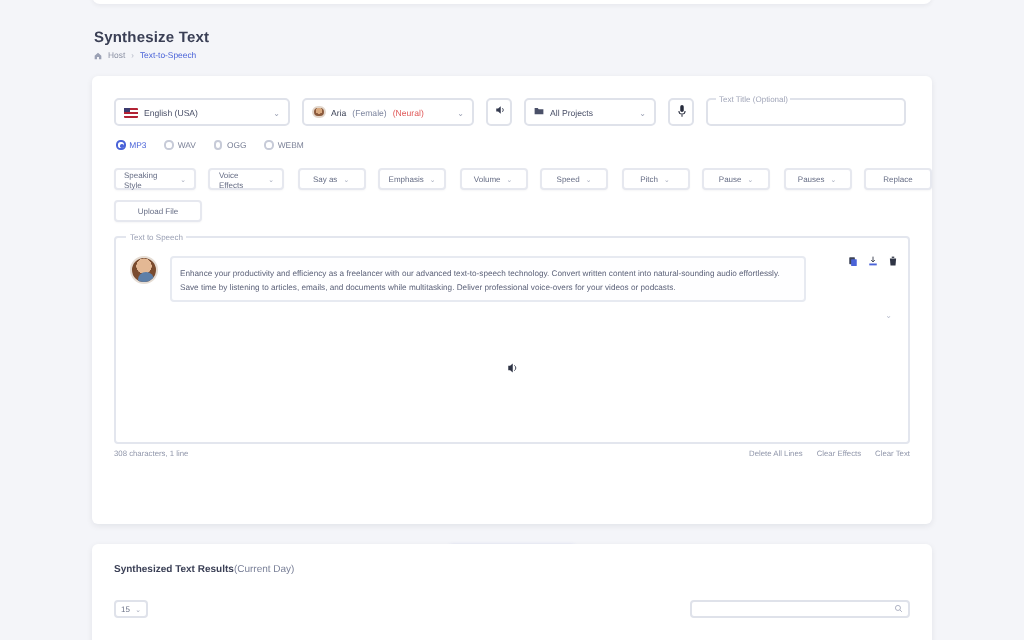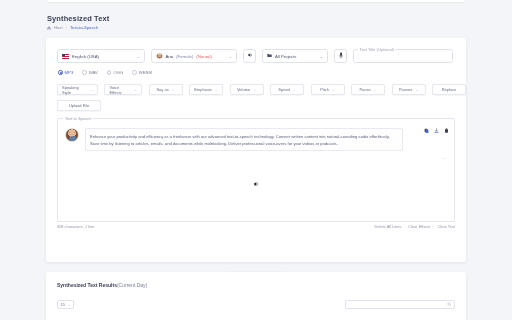--- a/index.html
+++ b/index.html
@@ -230,21 +230,21 @@
 </style>
 </head>
 <body>
 
 <div class="page">
 
   <div class="top-strip">
     
   </div>
 
-  <div class="heading">Synthesized Text</div>
+  <div class="heading">Synthesize Text</div>
 
   <div class="breadcrumb">
     <span class="bc-home-icon">
       <svg width="4" height="4" viewBox="0 0 12 12">
           <path d="M6 1L1 5.5V11h3.5V7.5h3V11H11V5.5z" fill="#9aa0b4"></path>
         </svg>
     </span>
     <span>Host</span>
     <span class="bc-sep">›</span>
     <span class="bc-link">Text-to-Speech</span>

